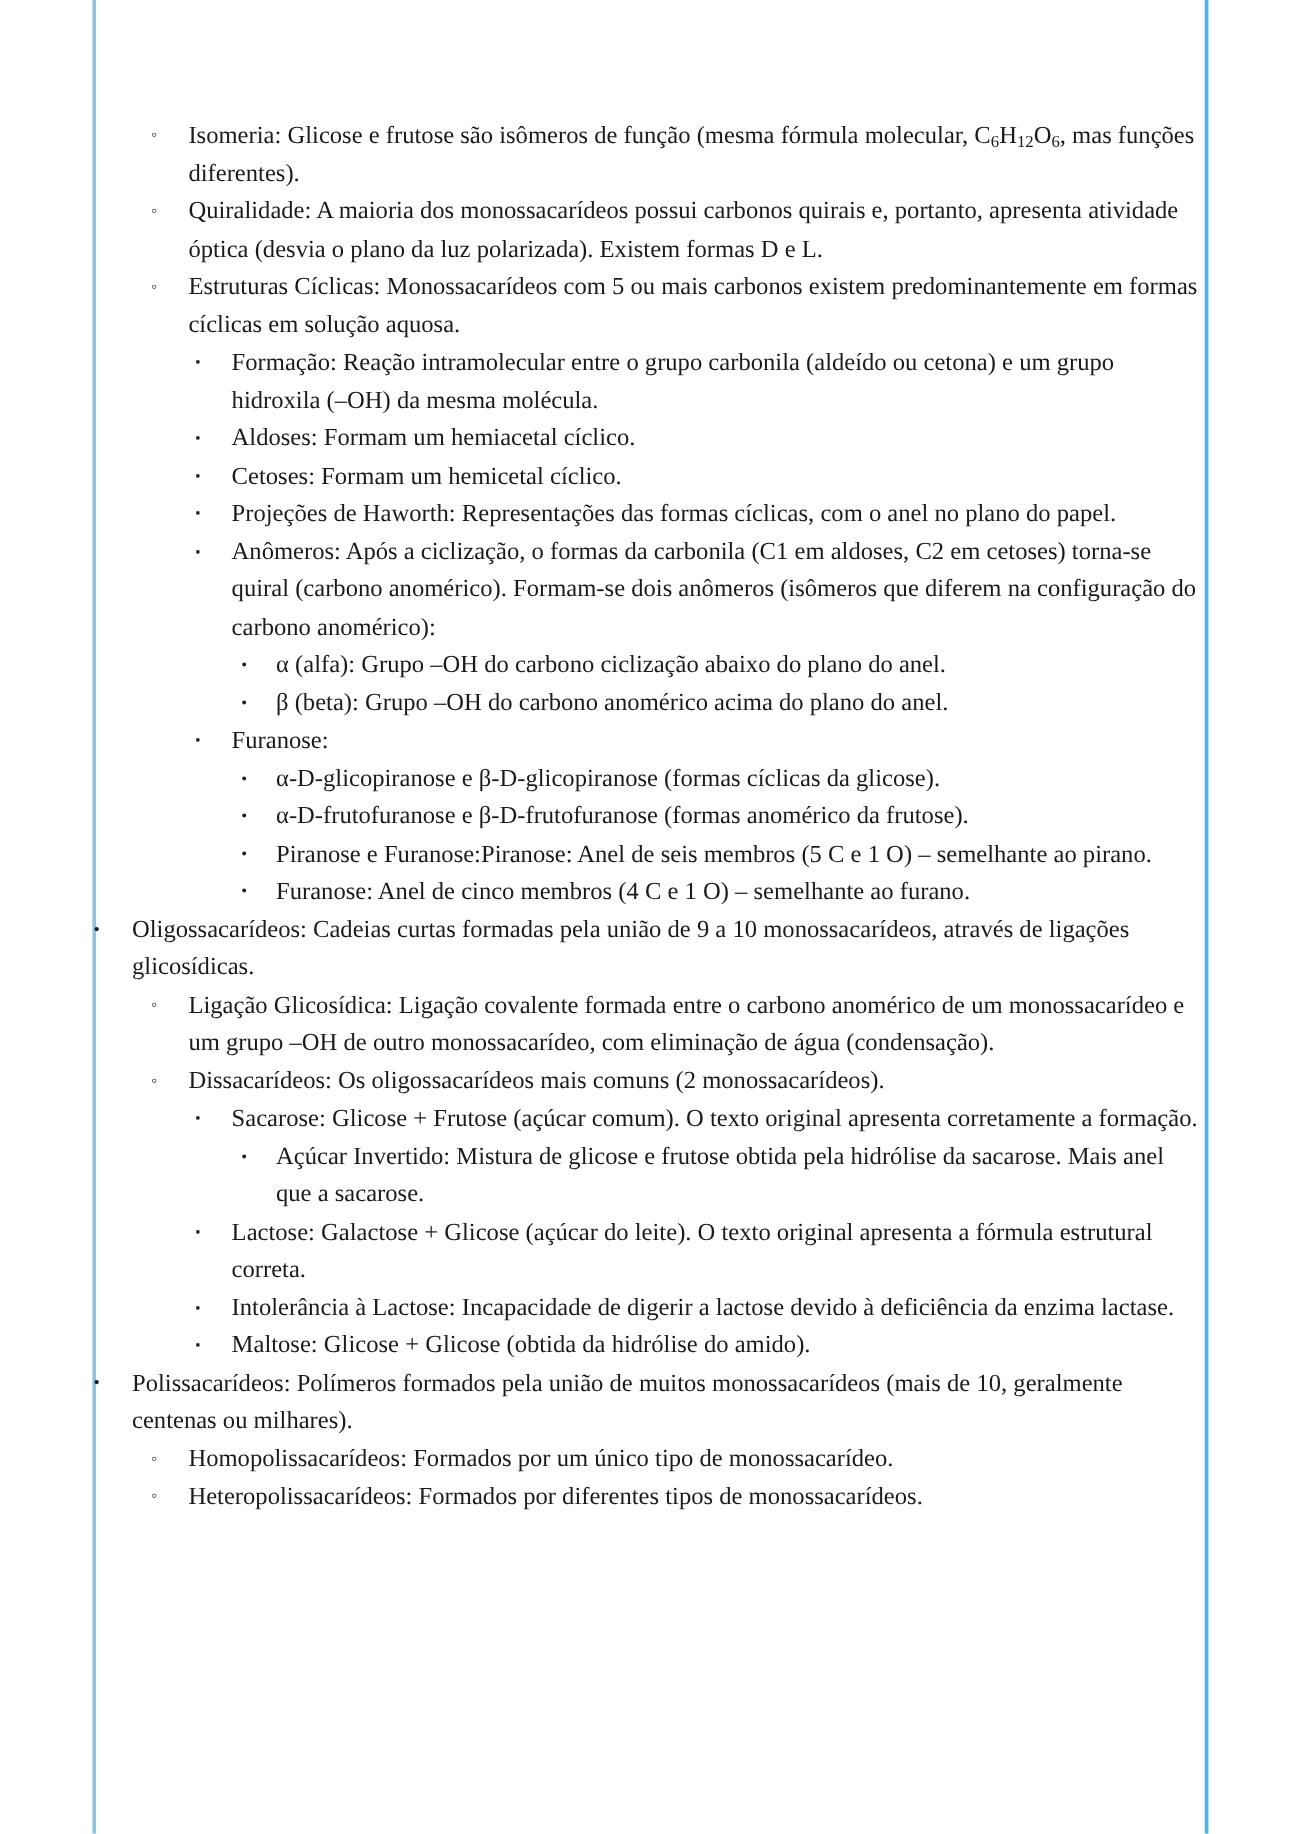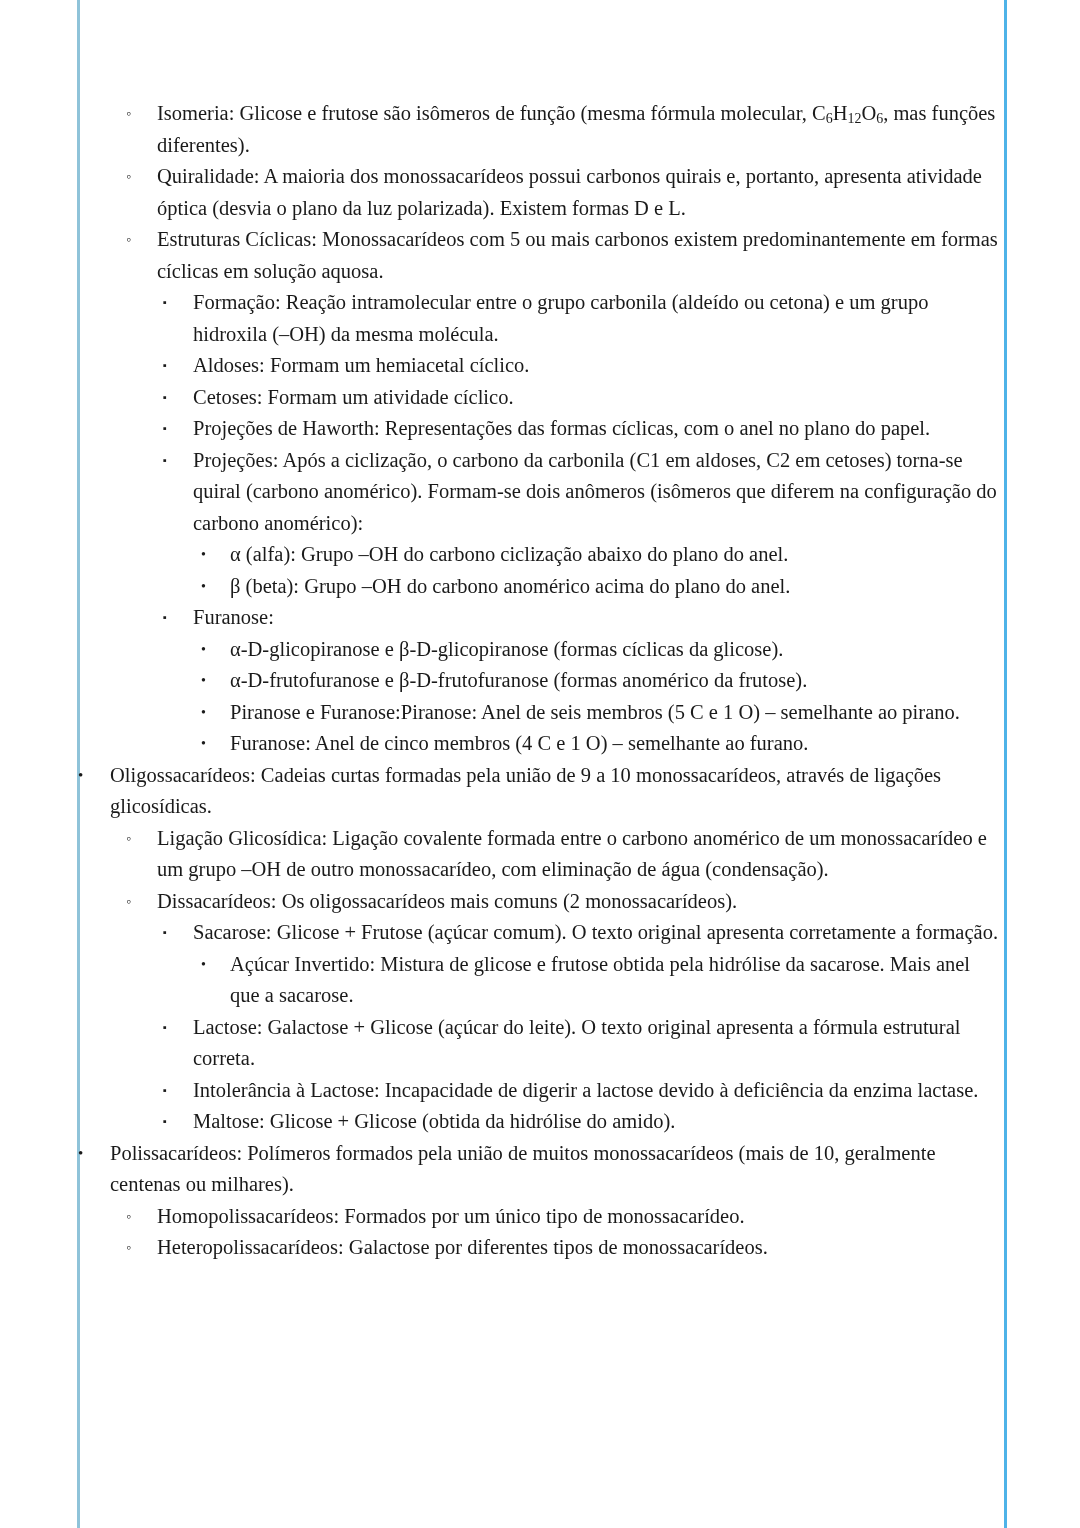--- a/index.html
+++ b/index.html
@@ -135,33 +135,33 @@
         </li>
         <li class="node lvl3">
           <div class="row">
             <span class="marker">▪</span>
             <span class="text">Aldoses: Formam um hemiacetal cíclico.</span>
           </div>
         </li>
         <li class="node lvl3">
           <div class="row">
             <span class="marker">▪</span>
-            <span class="text">Cetoses: Formam um atividade cíclico.</span>
+            <span class="text">Cetoses: Formam um hemicetal cíclico.</span>
           </div>
         </li>
         <li class="node lvl3">
           <div class="row">
             <span class="marker">▪</span>
             <span class="text">Projeções de Haworth: Representações das formas cíclicas, com o anel no plano do papel.</span>
           </div>
         </li>
         <li class="node lvl3">
           <div class="row">
             <span class="marker">▪</span>
-            <span class="text">Projeções: Após a ciclização, o carbono da carbonila (C1 em aldoses, C2 em cetoses) torna-se quiral (carbono anomérico). Formam-se dois anômeros (isômeros que diferem na configuração do carbono anomérico):</span>
+            <span class="text">Anômeros: Após a ciclização, o formas da carbonila (C1 em aldoses, C2 em cetoses) torna-se quiral (carbono anomérico). Formam-se dois anômeros (isômeros que diferem na configuração do carbono anomérico):</span>
           </div>
           <ul>
             <li class="node lvl4">
               <div class="row">
                 <span class="marker">•</span>
                 <span class="text">α (alfa): Grupo –OH do carbono ciclização abaixo do plano do anel.</span>
               </div>
             </li>
             <li class="node lvl4">
               <div class="row">
@@ -269,20 +269,20 @@
       <ul>
         <li class="node lvl2">
           <div class="row">
             <span class="marker">◦</span>
             <span class="text">Homopolissacarídeos: Formados por um único tipo de monossacarídeo.</span>
           </div>
         </li>
         <li class="node lvl2">
           <div class="row">
             <span class="marker">◦</span>
-            <span class="text">Heteropolissacarídeos: Galactose por diferentes tipos de monossacarídeos.</span>
+            <span class="text">Heteropolissacarídeos: Formados por diferentes tipos de monossacarídeos.</span>
           </div>
         </li>
       </ul>
     </li>
 
   </ul>
 </div>
 
 </body></html>

